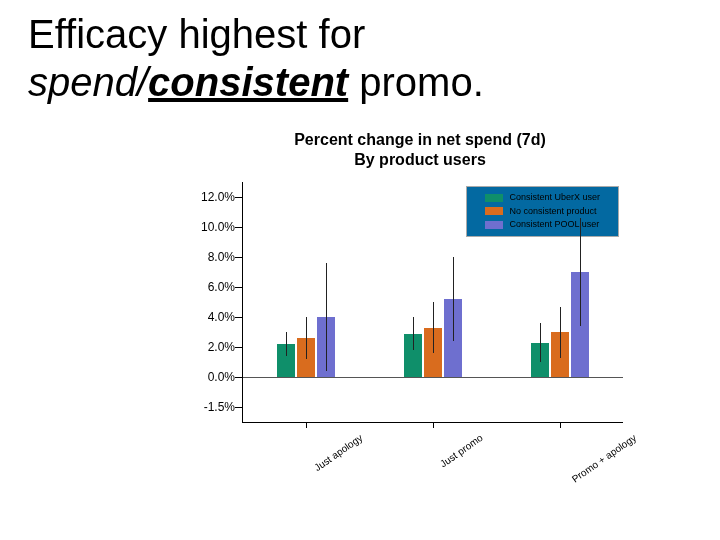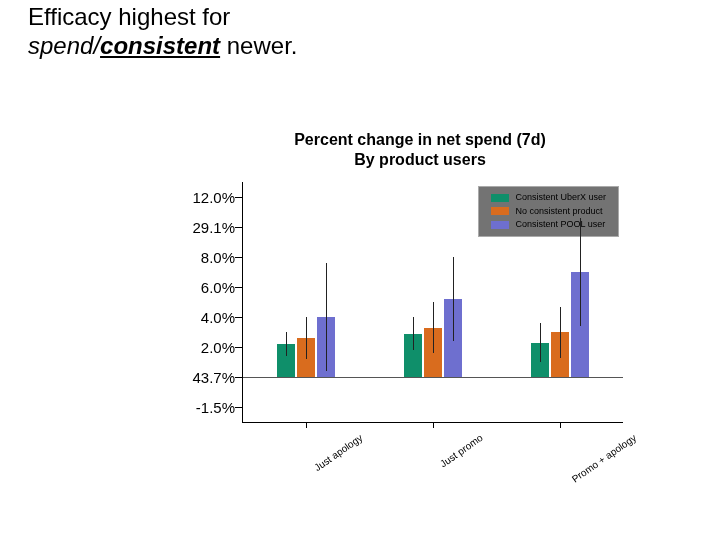--- a/index.html
+++ b/index.html
@@ -1,43 +1,43 @@
 <!DOCTYPE html>
 <html><head>
 <meta charset="utf-8">
 <style>
   html,body{margin:0;padding:0;width:720px;height:540px;background:#fff;font-family:Helvetica,Arial,sans-serif;color:#000}
   .slide{position:relative;width:720px;height:540px}
-  .headline{position:absolute;left:28px;top:3px;font-size:24px;line-height:1.2}
+  .headline{position:absolute;left:28px;top:10px;font-size:40px;line-height:1.2}
   .headline .ital{font-style:italic}
   .headline .under{font-style:italic;font-weight:700;text-decoration:underline}
   .chart-wrap{position:absolute;left:180px;top:130px;width:480px;height:380px}
   .chart-title{position:absolute;top:0;left:0;right:0;text-align:center;font-weight:700;font-size:16px;line-height:1.25}
   .plot{position:absolute;left:62px;top:52px;width:380px;height:240px;border-left:1px solid #000;border-bottom:1px solid #000;background:#fff}
   .ytick{position:absolute;left:-8px;width:8px;border-top:1px solid #000}
-  .ylabel{position:absolute;right:388px;font-size:15px;transform:translateY(-50%);text-align:right;white-space:nowrap}
+  .ylabel{position:absolute;right:388px;font-size:12px;transform:translateY(-50%);text-align:right;white-space:nowrap}
   .zero{position:absolute;left:0;right:0;border-top:1px solid #555}
   .bar{position:absolute;width:18px}
   .bar.g{background:#0f8f6a}
   .bar.o{background:#d96c1e}
   .bar.p{background:#6e6fcf}
   .err{position:absolute;width:0;border-left:1px solid #222}
   .xlabel{position:absolute;font-size:10px;transform:rotate(-35deg);transform-origin:right top;white-space:nowrap}
   .xtick{position:absolute;bottom:-6px;height:6px;border-left:1px solid #000}
-  .legend{position:absolute;top:4px;right:4px;background:#737373;border:1px solid #aaa;padding:4px 12px;font-size:9px;line-height:1.5}
+  .legend{position:absolute;top:4px;right:4px;background:#0369a1;border:1px solid #aaa;padding:4px 18px;font-size:9px;line-height:1.5}
   .legend div{display:flex;align-items:center;gap:6px}
   .swatch{width:18px;height:8px;display:inline-block}
 </style>
 </head>
 <body>
 <div class="slide">
 
 <div class="headline">
   <span>Efficacy highest for </span><br>
-  <span class="ital">spend/</span><span class="under">consistent</span><span> newer.</span>
+  <span class="ital">spend/</span><span class="under">consistent</span><span> promo.</span>
 </div>
 
 <div class="chart-wrap">
   <div class="chart-title">
     <span>Percent change in net spend (7d)</span><br>
     <span>By product users</span>
   </div>
   <div class="plot" id="plot">
     <div class="legend">
       <div>
@@ -49,31 +49,31 @@
             <span>No consistent product</span>
           </div>
       <div>
             <span class="swatch" style="background:#6e6fcf"></span>
             <span>Consistent POOL user</span>
           </div>
     </div>
   <div class="ytick" style="top: 225px;"></div>
         <div class="ylabel" style="top: 225px;">-1.5%</div>
         <div class="ytick" style="top: 195px;"></div>
-        <div class="ylabel" style="top: 195px;">43.7%</div>
+        <div class="ylabel" style="top: 195px;">0.0%</div>
         <div class="ytick" style="top: 165px;"></div>
         <div class="ylabel" style="top: 165px;">2.0%</div>
         <div class="ytick" style="top: 135px;"></div>
         <div class="ylabel" style="top: 135px;">4.0%</div>
         <div class="ytick" style="top: 105px;"></div>
         <div class="ylabel" style="top: 105px;">6.0%</div>
         <div class="ytick" style="top: 75px;"></div>
         <div class="ylabel" style="top: 75px;">8.0%</div>
         <div class="ytick" style="top: 45px;"></div>
-        <div class="ylabel" style="top: 45px;">29.1%</div>
+        <div class="ylabel" style="top: 45px;">10.0%</div>
         <div class="ytick" style="top: 15px;"></div>
         <div class="ylabel" style="top: 15px;">12.0%</div>
         <div class="zero" style="top: 195px;"></div>
         <div class="bar g" style="left: 34.3333px; top: 162px; height: 33px;"></div>
         <div class="err" style="left: 43.3333px; top: 150px; height: 24px;"></div>
         <div class="bar o" style="left: 54.3333px; top: 156px; height: 39px;"></div>
         <div class="err" style="left: 63.3333px; top: 135px; height: 42px;"></div>
         <div class="bar p" style="left: 74.3333px; top: 135px; height: 60px;"></div>
         <div class="err" style="left: 83.3333px; top: 81px; height: 108px;"></div>
         <div class="xtick" style="left: 63.3333px;"></div>

